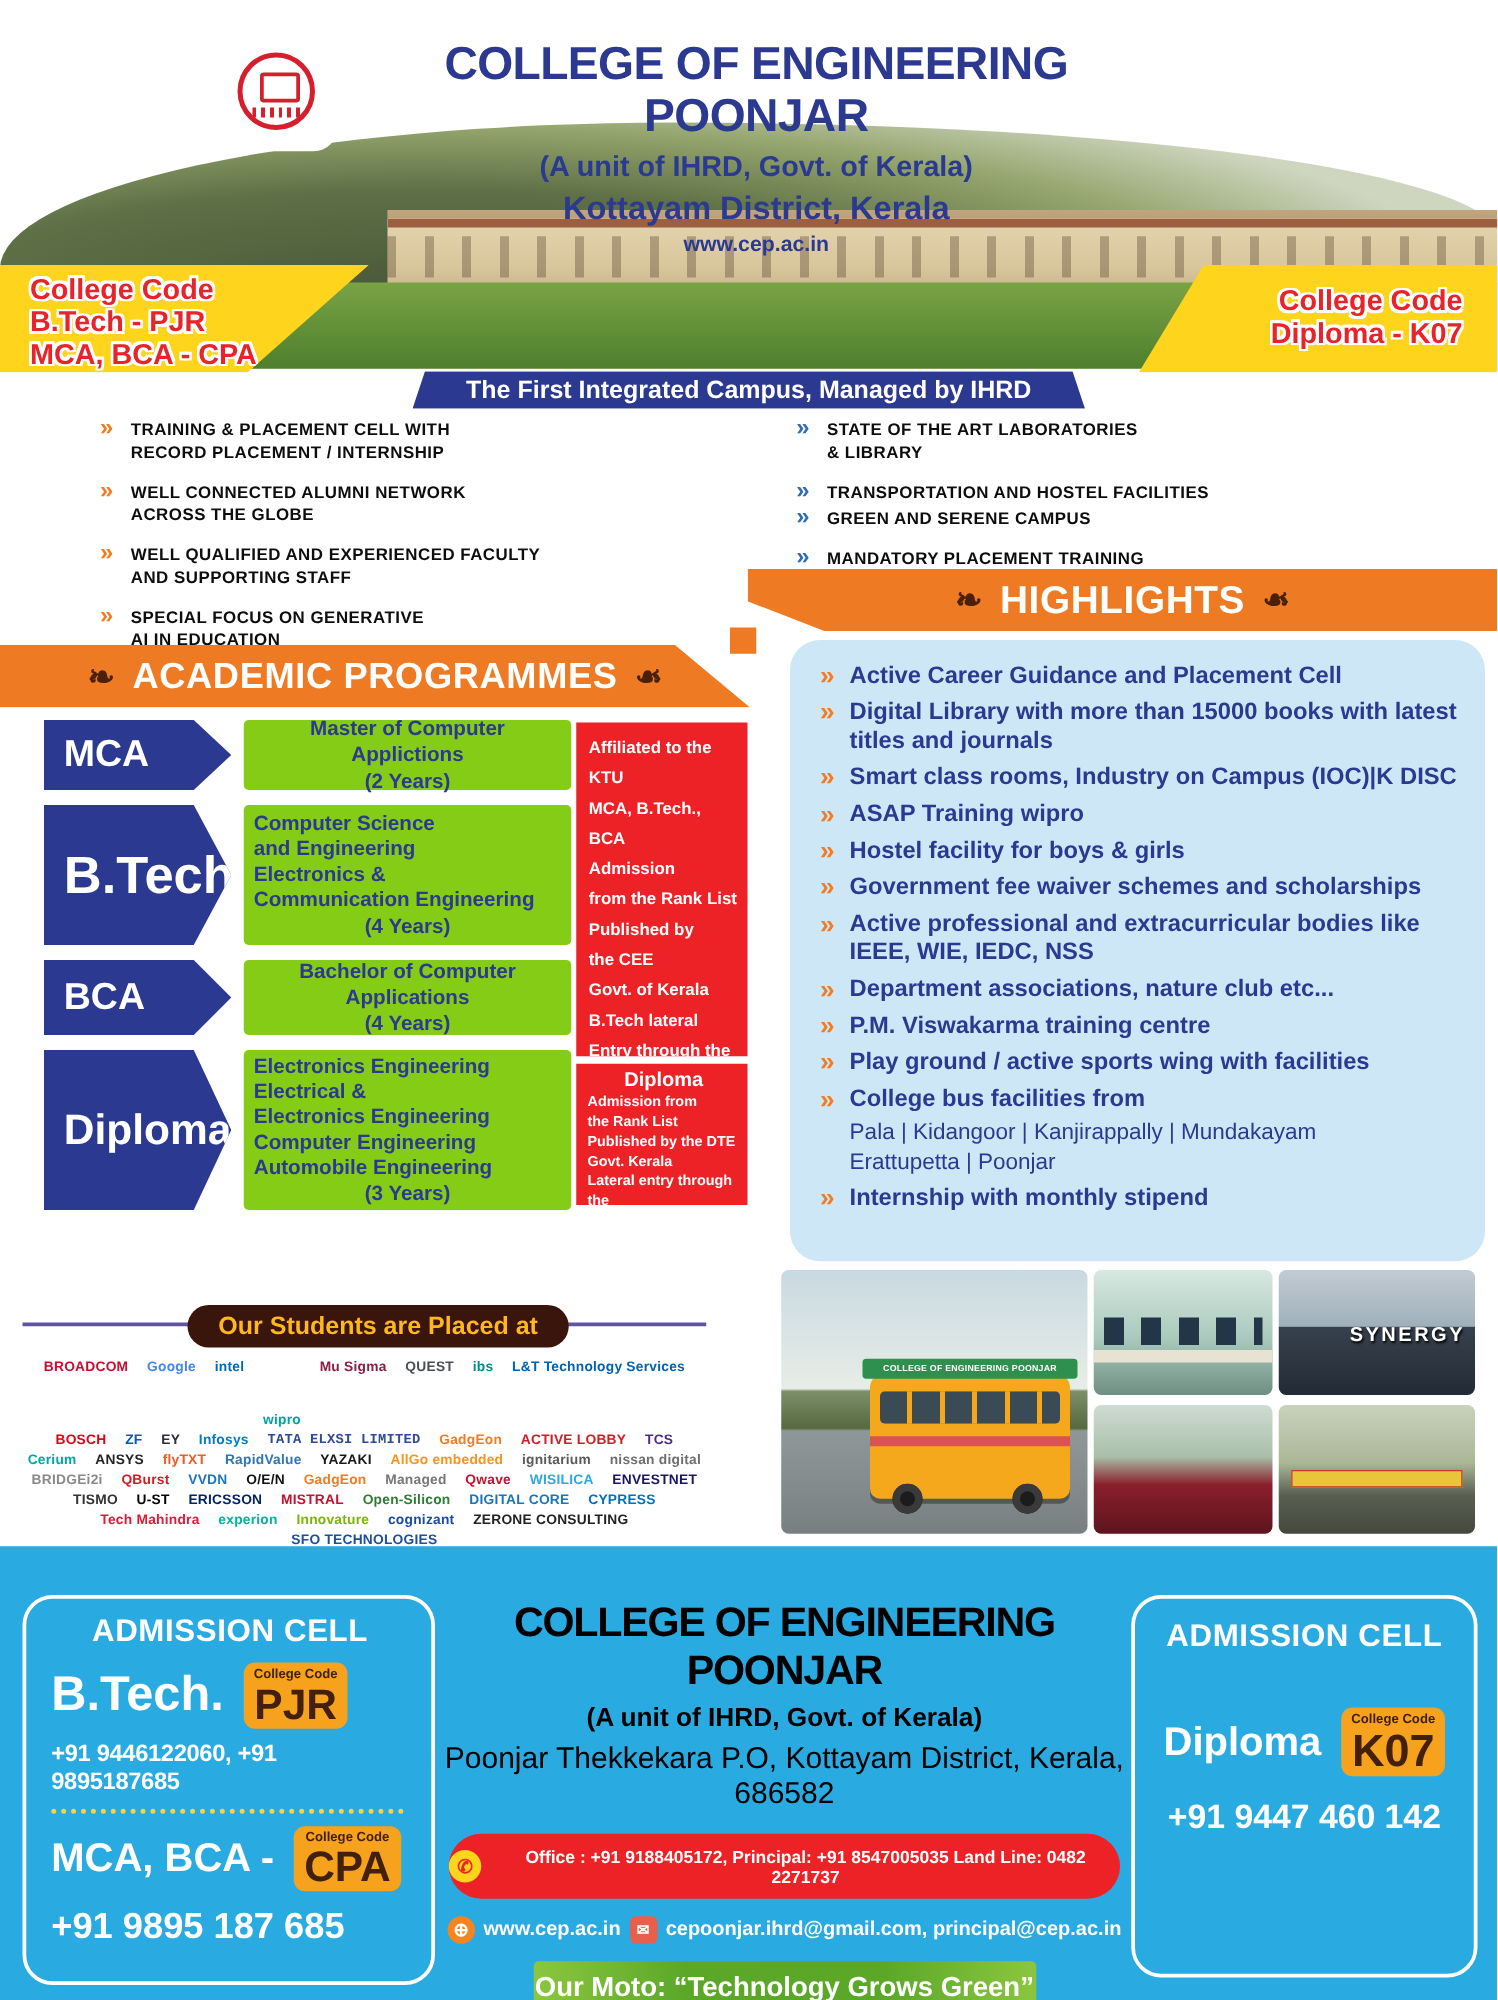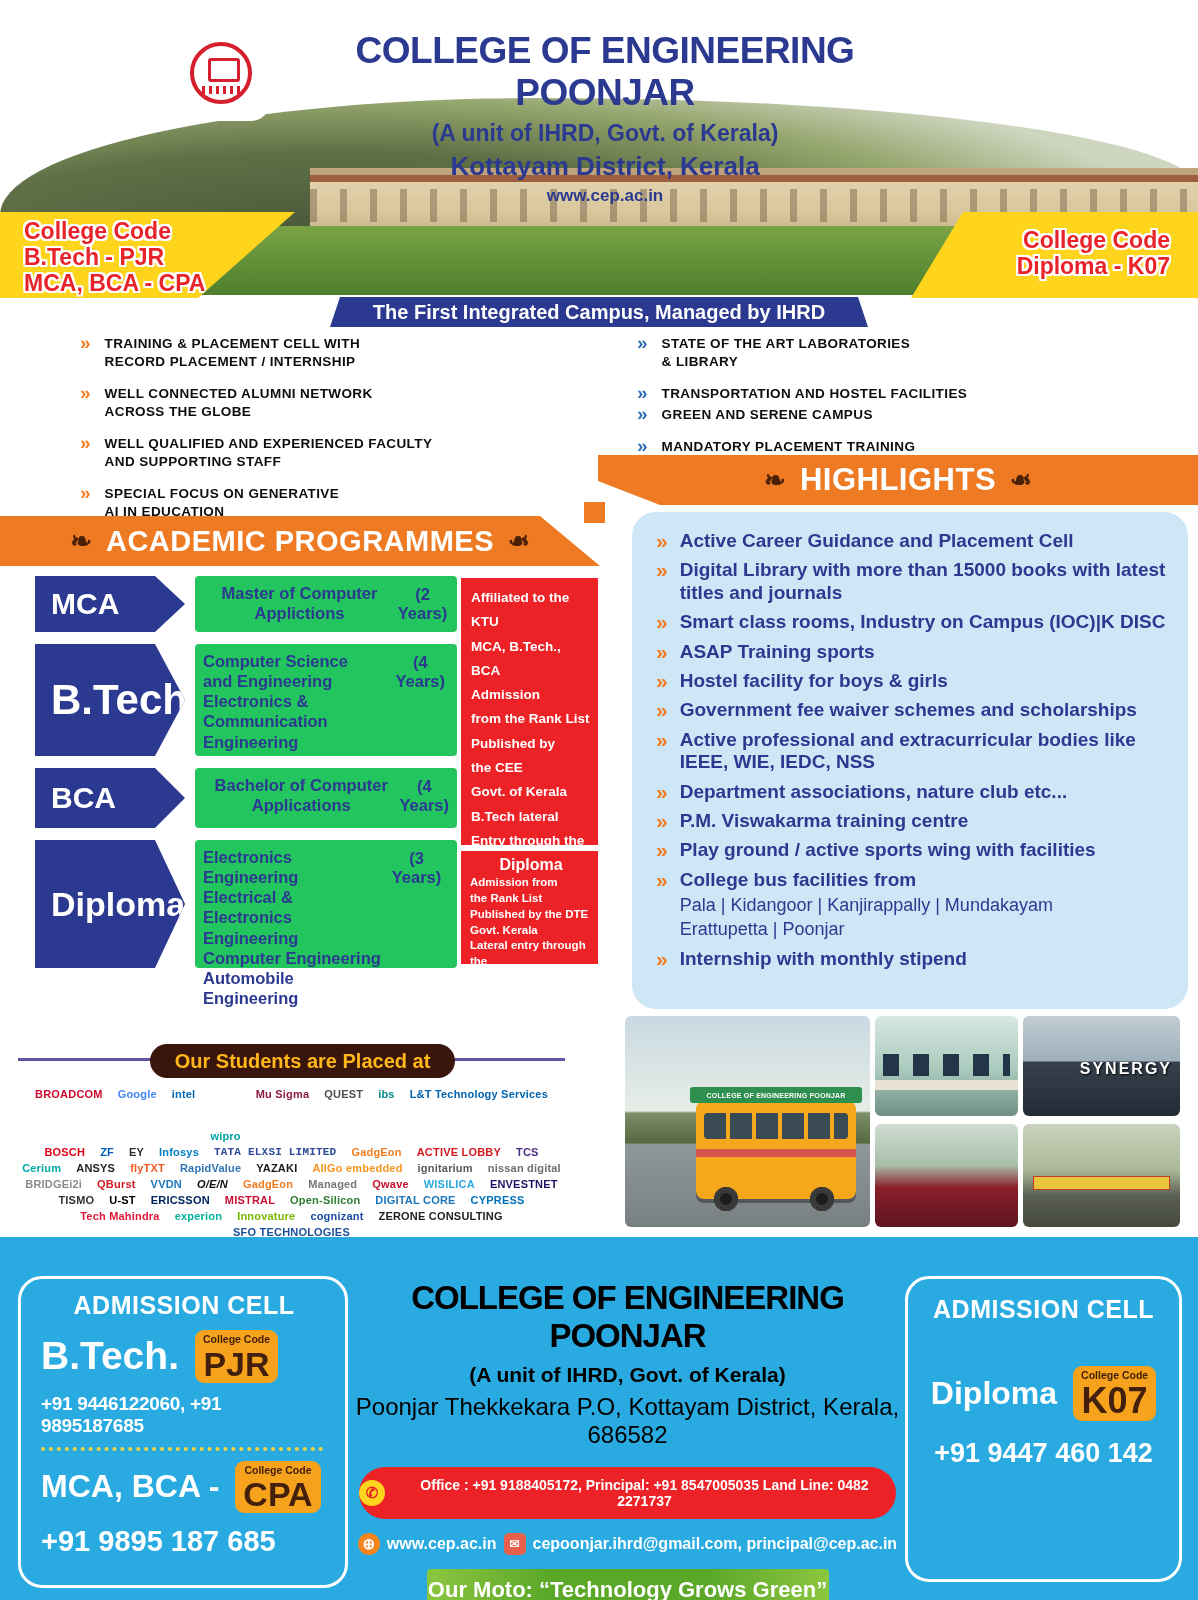--- a/index.html
+++ b/index.html
@@ -77,22 +77,22 @@
   
   .ap-banner { position:absolute; left:0; top:516px; width:600px; height:50px; background:#ee7b23;
     clip-path:polygon(0 0, 540px 0, 100% 100%, 0 100%);
     display:flex; align-items:center; justify-content:center; gap:14px; }
   .ap-title { color:#fff; font-weight:900; font-size:29px; letter-spacing:0.5px; }
   .programs { position:absolute; left:35px; top:576px; width:422px; }
   .program-row { display:flex; gap:10px; margin-bottom:12px; align-items:stretch; }
   .p-label { width:150px; flex:0 0 150px; background:#2b3990; color:#fff; font-weight:900;
     clip-path:polygon(0 0, 80% 0, 100% 50%, 80% 100%, 0 100%);
     display:flex; align-items:center; padding-left:16px; }
-  .p-box { flex:1; background:#22c55e; border-radius:4px; padding:7px 8px; display:flex;
-    flex-direction:row; justify-content:center; }
+  .p-box { flex:1; background:#84cc16; border-radius:4px; padding:7px 8px; display:flex;
+    flex-direction:column; justify-content:center; }
   .p-desc { white-space:pre-line; color:#2b3990; font-weight:800; font-size:16.5px; line-height:1.22; }
   .p-years { color:#2b3990; font-weight:800; font-size:16.5px; text-align:center; margin-top:2px; }
   .programs .program-row:nth-of-type(1) { height:56px; } .programs .program-row:nth-of-type(1) .p-label{font-size:30px;}
   .programs .program-row:nth-of-type(2) { height:112px; } .programs .program-row:nth-of-type(2) .p-label{font-size:42px;}
   .programs .program-row:nth-of-type(3) { height:60px; } .programs .program-row:nth-of-type(3) .p-label{font-size:30px;}
   .programs .program-row:nth-of-type(4) { height:128px; } .programs .program-row:nth-of-type(4) .p-label{font-size:34px;}
   .programs .program-row:nth-of-type(1) .p-desc, .programs .program-row:nth-of-type(3) .p-desc { text-align:center; }
   .ktu-box { position:absolute; left:461px; top:578px; width:137px; height:267px; background:#ec2227;
     color:#fff; font-weight:800; font-size:13.5px; line-height:1.8; padding:8px 6px 0 10px; white-space:pre-line; }
   .dip-box { position:absolute; left:461px; top:851px; width:137px; height:113px; background:#ec2227;
@@ -289,21 +289,21 @@
         <span><span class="hl-text">Digital Library with more than 15000 books with latest titles and journals</span></span>
       </li>
 
       <li>
         <span class="chev">»</span>
         <span><span class="hl-text">Smart class rooms, Industry on Campus (IOC)|K DISC</span></span>
       </li>
 
       <li>
         <span class="chev">»</span>
-        <span><span class="hl-text">ASAP Training  sports</span></span>
+        <span><span class="hl-text">ASAP Training  wipro</span></span>
       </li>
 
       <li>
         <span class="chev">»</span>
         <span><span class="hl-text">Hostel facility for boys &amp; girls</span></span>
       </li>
 
       <li>
         <span class="chev">»</span>
         <span><span class="hl-text">Government fee waiver schemes and scholarships</span></span>
@@ -434,21 +434,21 @@
         <span class="chip" style="color: rgb(36, 36, 36);">ANSYS</span>
         <span class="chip" style="color: rgb(240, 90, 34);">flyTXT</span>
         <span class="chip" style="color: rgb(46, 117, 182);">RapidValue</span>
         <span class="chip" style="color: rgb(26, 26, 26);">YAZAKI</span>
         <span class="chip" style="color: rgb(247, 148, 29);">AllGo embedded</span>
         <span class="chip" style="color: rgb(90, 90, 90);">ignitarium</span>
         <span class="chip" style="color: rgb(110, 110, 110);">nissan digital</span>
         <span class="chip" style="color: rgb(138, 138, 138);">BRIDGEi2i</span>
         <span class="chip" style="color: rgb(215, 25, 32);">QBurst</span>
         <span class="chip" style="color: rgb(27, 117, 187);">VVDN</span>
-        <span class="chip" style="color: rgb(17, 17, 17); font-style: italic;">O/E/N</span>
+        <span class="chip" style="color: rgb(17, 17, 17);">O/E/N</span>
         <span class="chip" style="color: rgb(244, 124, 32);">GadgEon</span>
         <span class="chip" style="color: rgb(119, 119, 119);">Managed</span>
         <span class="chip" style="color: rgb(200, 16, 46);">Qwave</span>
         <span class="chip" style="color: rgb(43, 169, 224);">WISILICA</span>
         <span class="chip" style="color: rgb(27, 20, 100);">ENVESTNET</span>
         <span class="chip" style="color: rgb(51, 51, 51);">TISMO</span>
         <span class="chip" style="color: rgb(0, 0, 0);">U-ST</span>
         <span class="chip" style="color: rgb(0, 37, 97);">ERICSSON</span>
         <span class="chip" style="color: rgb(200, 16, 46);">MISTRAL</span>
         <span class="chip" style="color: rgb(46, 125, 50);">Open-Silicon</span>

